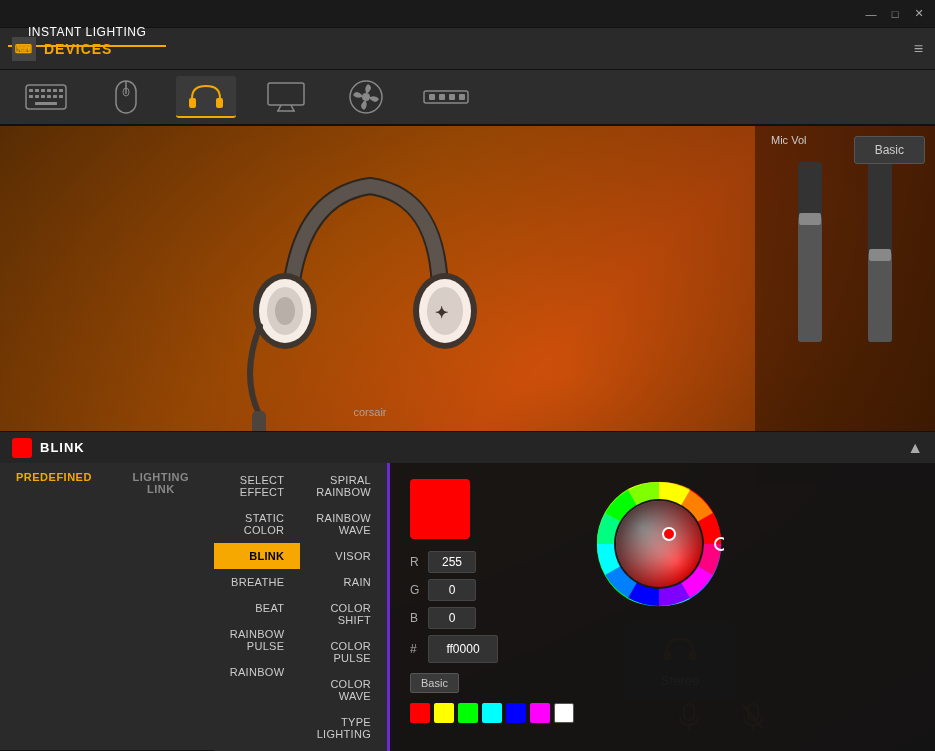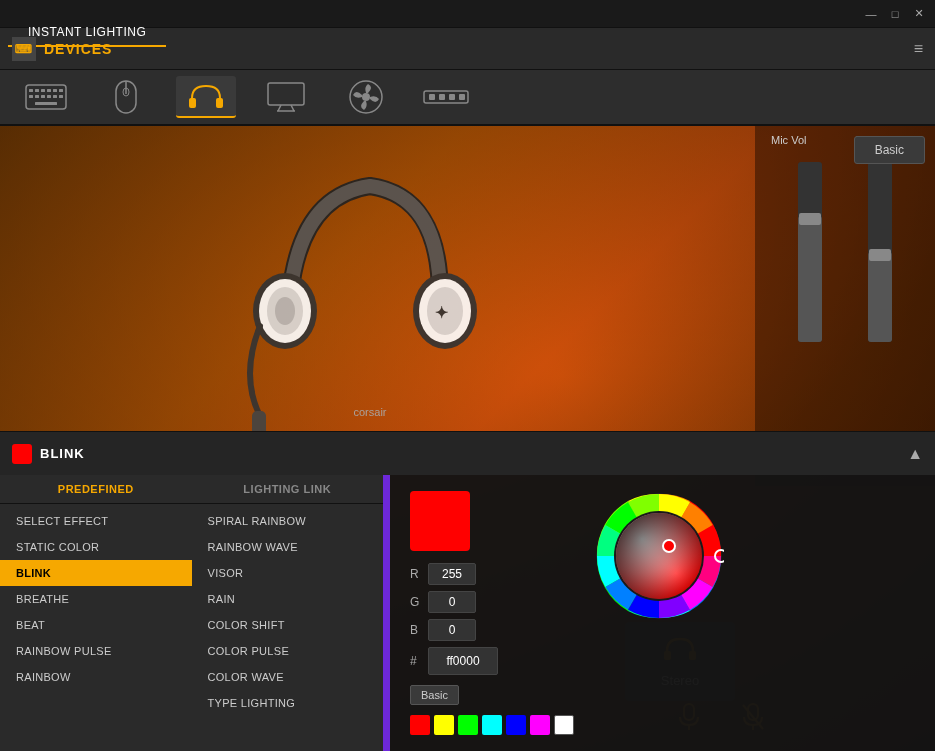--- a/index.html
+++ b/index.html
@@ -314,23 +314,22 @@
     
     #effect-content {
       display: flex;
       flex: 1;
     }
 
     
     #effect-list {
       width: 390px;
       background: #2a2a2a;
-      border-right: 7px solid #6d28d9;
-      display: flex;
-      flex-direction: column;
+      border-right: 3px solid #6d28d9;
+      display: flex;
     }
     .effect-tabs {
       display: flex;
       border-bottom: 1px solid #111;
     }
     .effect-tab {
       flex: 1;
       padding: 8px 16px;
       font-size: 11px;
       font-weight: bold;
@@ -347,20 +346,21 @@
     .effect-col {
       flex: 1;
       padding: 4px 0;
     }
     .effect-item {
       padding: 7px 16px;
       font-size: 11px;
       color: #ccc;
       cursor: pointer;
       letter-spacing: 0.3px;
+      text-align: right;
     }
     .effect-item.active {
       background: #f6a800;
       color: #000;
       font-weight: bold;
     }
 
     
     #color-picker-area {
       flex: 1;

